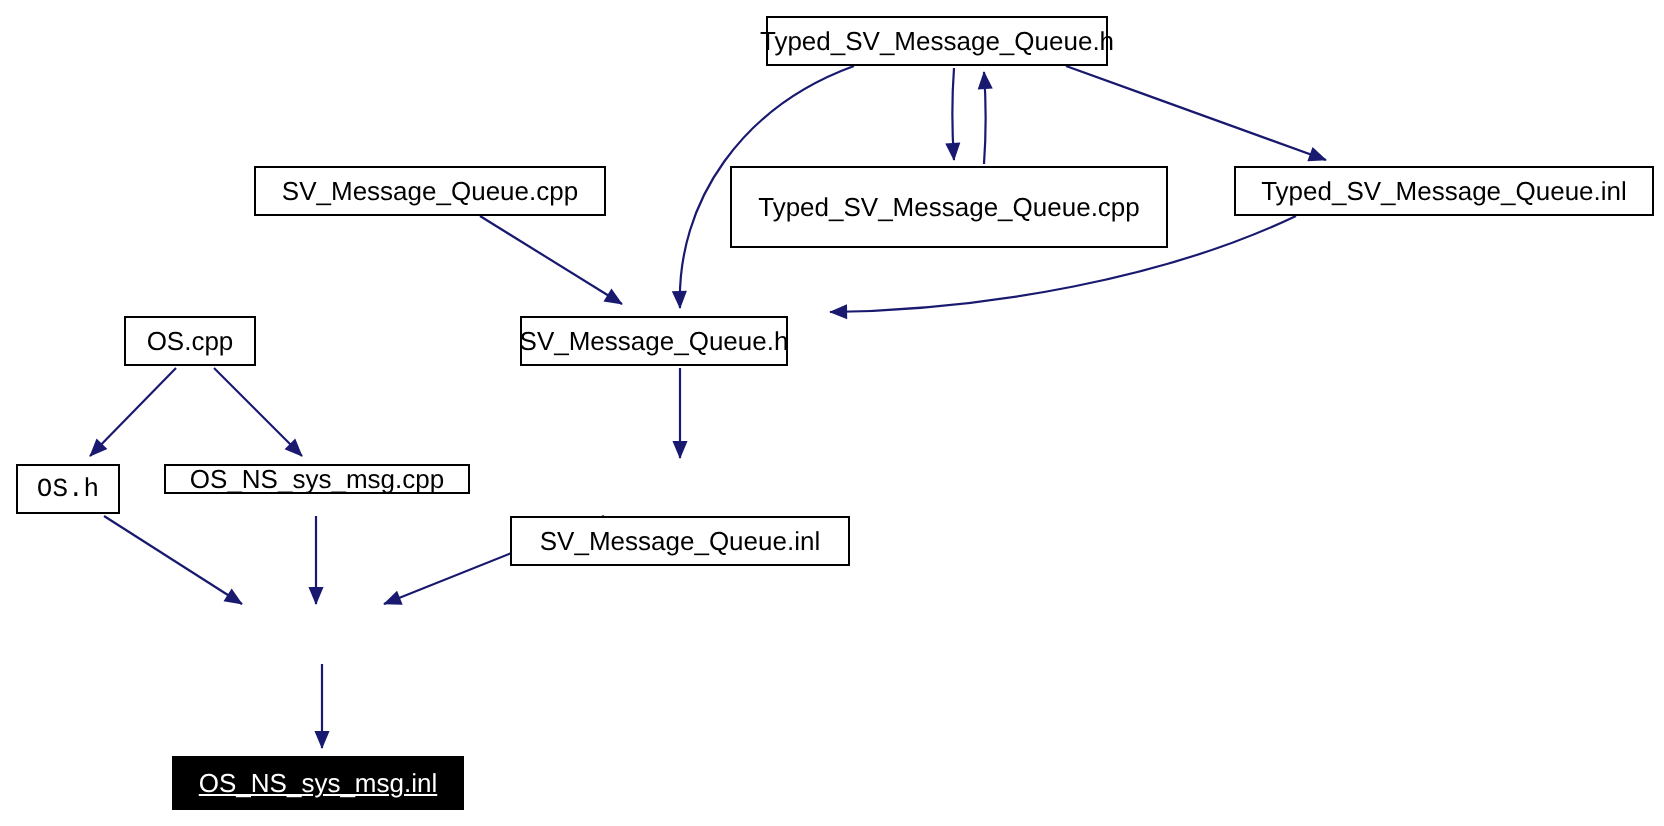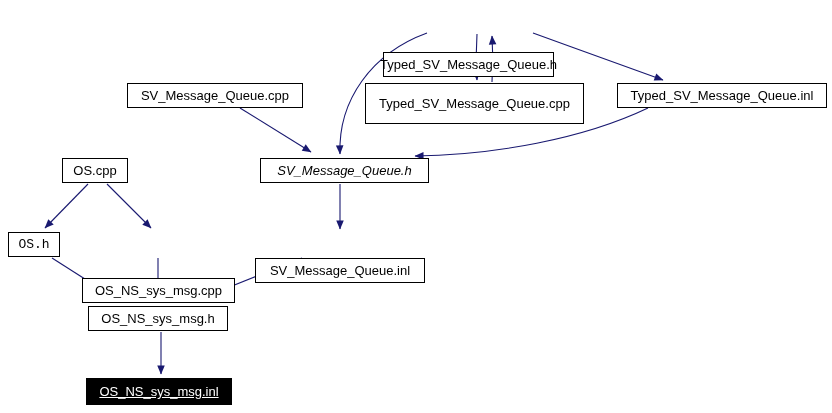--- a/index.html
+++ b/index.html
@@ -54,25 +54,24 @@
     <path class="edge" d="M648,108 C583,139 494,155 415,156" marker-end="url(#arrow)"></path>
     <path class="edge" d="M340,184 L340,229" marker-end="url(#arrow)"></path>
     <path class="edge" d="M88,184 L45,228" marker-end="url(#arrow)"></path>
     <path class="edge" d="M107,184 L151,228" marker-end="url(#arrow)"></path>
     <path class="edge" d="M52,258 L121,302" marker-end="url(#arrow)"></path>
     <path class="edge" d="M158,258 L158,302" marker-end="url(#arrow)"></path>
     <path class="edge" d="M302,258 L192,302" marker-end="url(#arrow)"></path>
     <path class="edge" d="M161,332 L161,374" marker-end="url(#arrow)"></path>
   </svg>
 
-  <div class="node" style="left:383px; top:8px;  width:171px; height:25px;margin-top:44px;">Typed_SV_Message_Queue.h</div>
+  <div class="node" style="left:383px; top:8px;  width:171px; height:25px;">Typed_SV_Message_Queue.h</div>
   <div class="node" style="left:127px; top:83px; width:176px; height:25px;text-align:center;">SV_Message_Queue.cpp</div>
   <div class="node" style="left:365px; top:83px; width:219px; height:41px;">Typed_SV_Message_Queue.cpp</div>
   <div class="node" style="left:617px; top:83px; width:210px; height:25px;">Typed_SV_Message_Queue.inl</div>
   <div class="node" style="left:62px;  top:158px; width:66px;  height:25px;">OS.cpp</div>
-  <div class="node" style="left:260px; top:158px; width:169px; height:25px;font-style:italic;">SV_Message_Queue.h</div>
+  <div class="node" style="left:260px; top:158px; width:134px; height:25px;">SV_Message_Queue.h</div>
   <div class="node" style="left:8px;   top:232px; width:52px;  height:25px;font-family:Liberation Mono, monospace;">OS.h</div>
-  <div class="node" style="left:82px;  top:232px; width:153px; height:25px;margin-top:46px;">OS_NS_sys_msg.cpp</div>
+  <div class="node" style="left:82px;  top:232px; width:153px; height:15px;">OS_NS_sys_msg.cpp</div>
   <div class="node" style="left:255px; top:232px; width:170px; height:25px;margin-top:26px;">SV_Message_Queue.inl</div>
-  <div class="node" style="left:88px;  top:306px; width:140px; height:25px;">OS_NS_sys_msg.h</div>
   <div class="node current" style="left:86px; top:378px; width:146px; height:27px;">OS_NS_sys_msg.inl</div>
 
 </div>
 
 </body></html>

